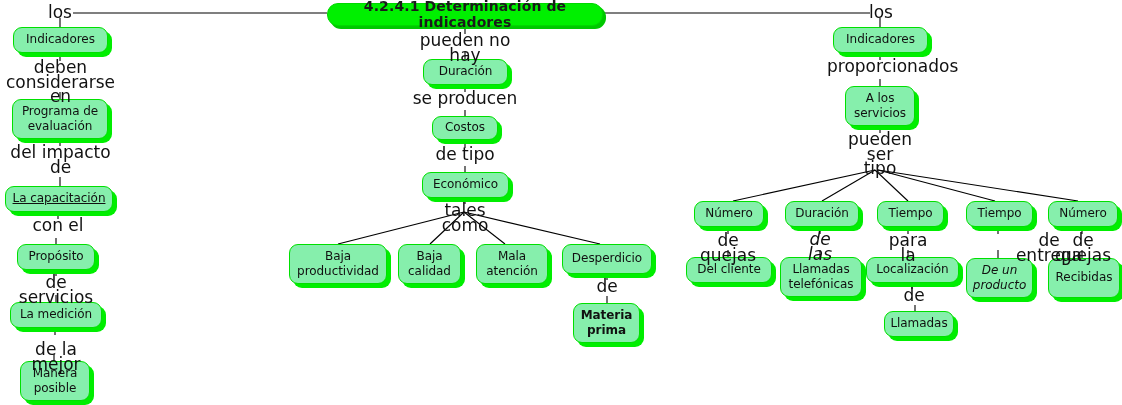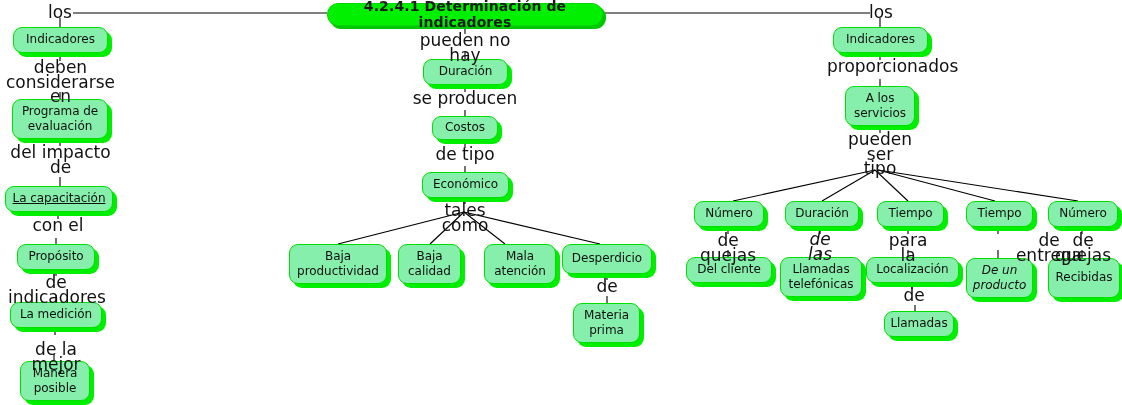--- a/index.html
+++ b/index.html
@@ -142,21 +142,21 @@
   </svg>
 
   <div class="node root" style="left:327px; top:3px; width:276px; height:23px;">4.2.4.1 Determinación de indicadores</div>
 
   <div class="link-label" style="left:44px; top:5px; width:32px;">los</div>
   <div class="link-label" style="left:0px; top:60px; width:121px;">deben
 considerarse en</div>
   <div class="link-label" style="left:7px; top:145px; width:107px;">del impacto
 de</div>
   <div class="link-label" style="left:27px; top:218px; width:62px;">con el</div>
-  <div class="link-label" style="left:8px; top:275px; width:96px;">de indicadores</div>
+  <div class="link-label" style="left:8px; top:275px; width:96px;">de servicios</div>
   <div class="link-label" style="left:10px; top:334px; width:92px;margin-top:8px;">de la mejor</div>
 
   <div class="node" style="left:13px; top:27px; width:95px; height:26px;">Indicadores</div>
   <div class="node" style="left:12px; top:99px; width:96px; height:40px;">Programa de
 evaluación</div>
   <div class="node" style="left:5px; top:186px; width:108px; height:26px;text-decoration:underline;">La capacitación</div>
   <div class="node" style="left:17px; top:244px; width:78px; height:26px;">Propósito</div>
   <div class="node" style="left:10px; top:302px; width:92px; height:26px;">La medición</div>
   <div class="node" style="left:20px; top:361px; width:70px; height:40px;">Manera
 posible</div>
@@ -167,24 +167,24 @@
   <div class="link-label" style="left:419px; top:203px; width:92px;">tales como</div>
   <div class="link-label" style="left:592px; top:279px; width:30px;">de</div>
 
   <div class="node" style="left:423px; top:59px; width:85px; height:26px;">Duración</div>
   <div class="node" style="left:432px; top:116px; width:66px; height:24px;">Costos</div>
   <div class="node" style="left:422px; top:172px; width:87px; height:26px;">Económico</div>
   <div class="node" style="left:289px; top:244px; width:98px; height:40px;">Baja
 productividad</div>
   <div class="node" style="left:398px; top:244px; width:63px; height:40px;">Baja
 calidad</div>
-  <div class="node" style="left:476px; top:244px; width:72px; height:40px;margin-left:8px;">Mala
+  <div class="node" style="left:476px; top:244px; width:72px; height:40px;">Mala
 atención</div>
   <div class="node" style="left:562px; top:244px; width:90px; height:30px;">Desperdicio</div>
-  <div class="node" style="left:573px; top:303px; width:67px; height:40px;">Materia
+  <div class="node" style="left:573px; top:303px; width:67px; height:40px;font-weight:bold;">Materia
 prima</div>
 
   <div class="link-label" style="left:865px; top:5px; width:32px;">los</div>
   <div class="link-label" style="left:827px; top:59px; width:106px;">proporcionados</div>
   <div class="link-label" style="left:836px; top:132px; width:88px;">pueden ser
 tipo</div>
   <div class="link-label" style="left:692px; top:233px; width:72px;">de quejas</div>
   <div class="link-label" style="left:795px; top:232px; width:50px;font-style:italic;">de las</div>
   <div class="link-label" style="left:882px; top:233px; width:52px;">para la</div>
   <div class="link-label" style="left:1013px; top:233px; width:72px;">de entrega</div>

